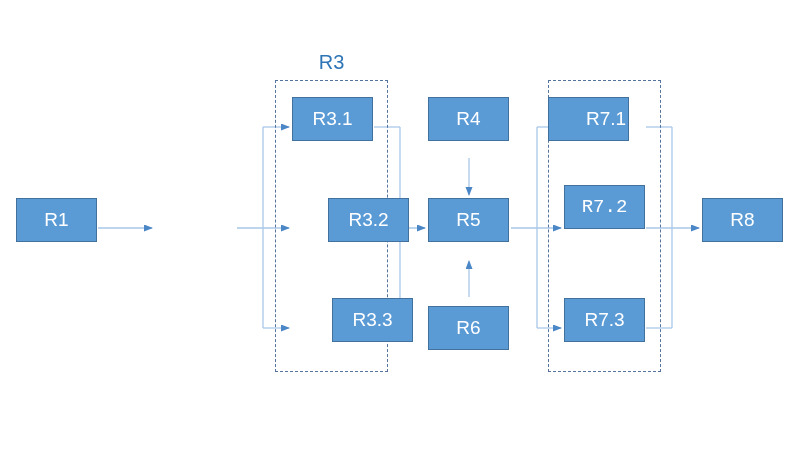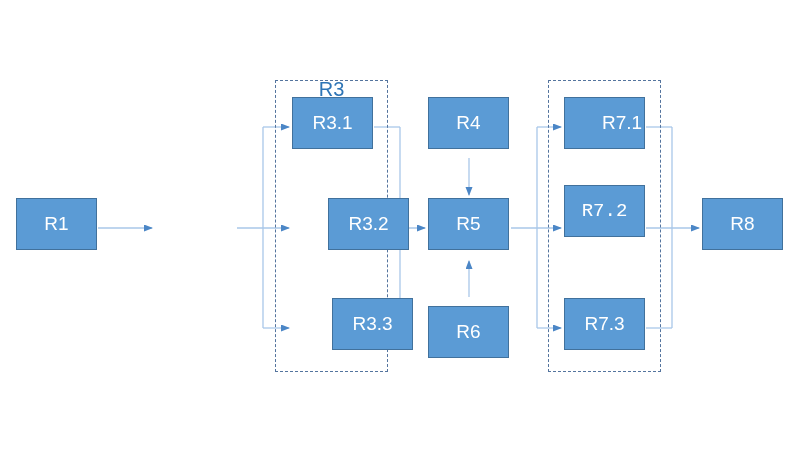--- a/index.html
+++ b/index.html
@@ -32,21 +32,21 @@
     position: absolute;
     width: 113px;
     text-align: center;
     color: var(--group-label, #2E75B6);
     font-size: 20px;
     line-height: 26px;
   }
   .node {
     position: absolute;
     width: 81px;
-    height: 52px;
+    height: 44px;
     background: var(--node-fill, #5B9BD5);
     border: 1.5px solid var(--node-border, #41719C);
     box-sizing: border-box;
     display: flex;
     align-items: center;
     justify-content: center;
     color: var(--node-text, #FFFFFF);
     font-size: 19px;
   }
 </style>
@@ -82,34 +82,34 @@
     <path class="edge" d="M537,127 H561" marker-end="url(#arrowhead)"></path>
     <path class="edge" d="M511,228 H561" marker-end="url(#arrowhead)"></path>
     <path class="edge" d="M537,328 H561" marker-end="url(#arrowhead)"></path>
 
     <path class="edge" d="M646,127 H672"></path>
     <path class="edge" d="M672,127 V328"></path>
     <path class="edge" d="M646,328 H672"></path>
     <path class="edge" d="M646,228 H699" marker-end="url(#arrowhead)"></path>
   </svg>
 
-  <div class="group-label" style="left:275px; top:49px;margin-top:27px;">R3</div>
+  <div class="group-label" style="left:275px; top:49px;">R3</div>
   <div class="group-frame" style="left:275px; top:80px; width:113px; height:292px;"></div>
 
   <div class="group-frame" style="left:548px; top:80px; width:113px; height:292px;"></div>
 
   <div class="node" style="left:16px;  top:198px;">R1</div>
 
   <div class="node" style="left:292px; top:97px;">R3.1</div>
   <div class="node" style="left:292px; top:198px;margin-left:36px;">R3.2</div>
   <div class="node" style="left:292px; top:298px;margin-left:40px;">R3.3</div>
 
   <div class="node" style="left:428px; top:97px;">R4</div>
   <div class="node" style="left:428px; top:198px;">R5</div>
   <div class="node" style="left:428px; top:298px;margin-top:8px;">R6</div>
 
-  <div class="node" style="left:564px; top:97px;padding-left:35px;">R7.1</div>
+  <div class="node" style="left:548px; top:97px;padding-left:35px;">R7.1</div>
   <div class="node" style="left:564px; top:185px;font-family:Liberation Mono, monospace;">R7.2</div>
   <div class="node" style="left:564px; top:298px;">R7.3</div>
 
   <div class="node" style="left:702px; top:198px;">R8</div>
 
 </div>
 
 </body></html>

